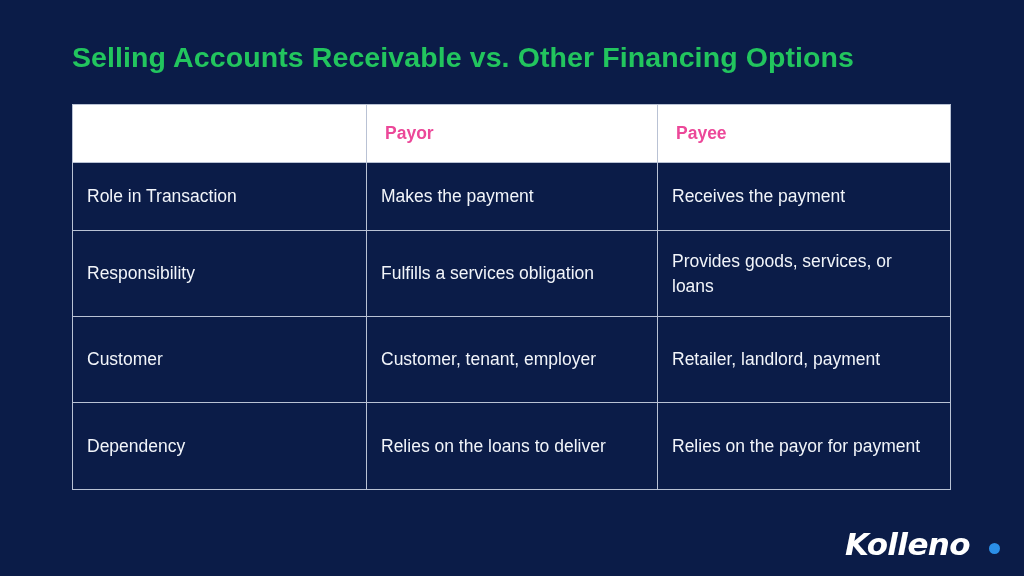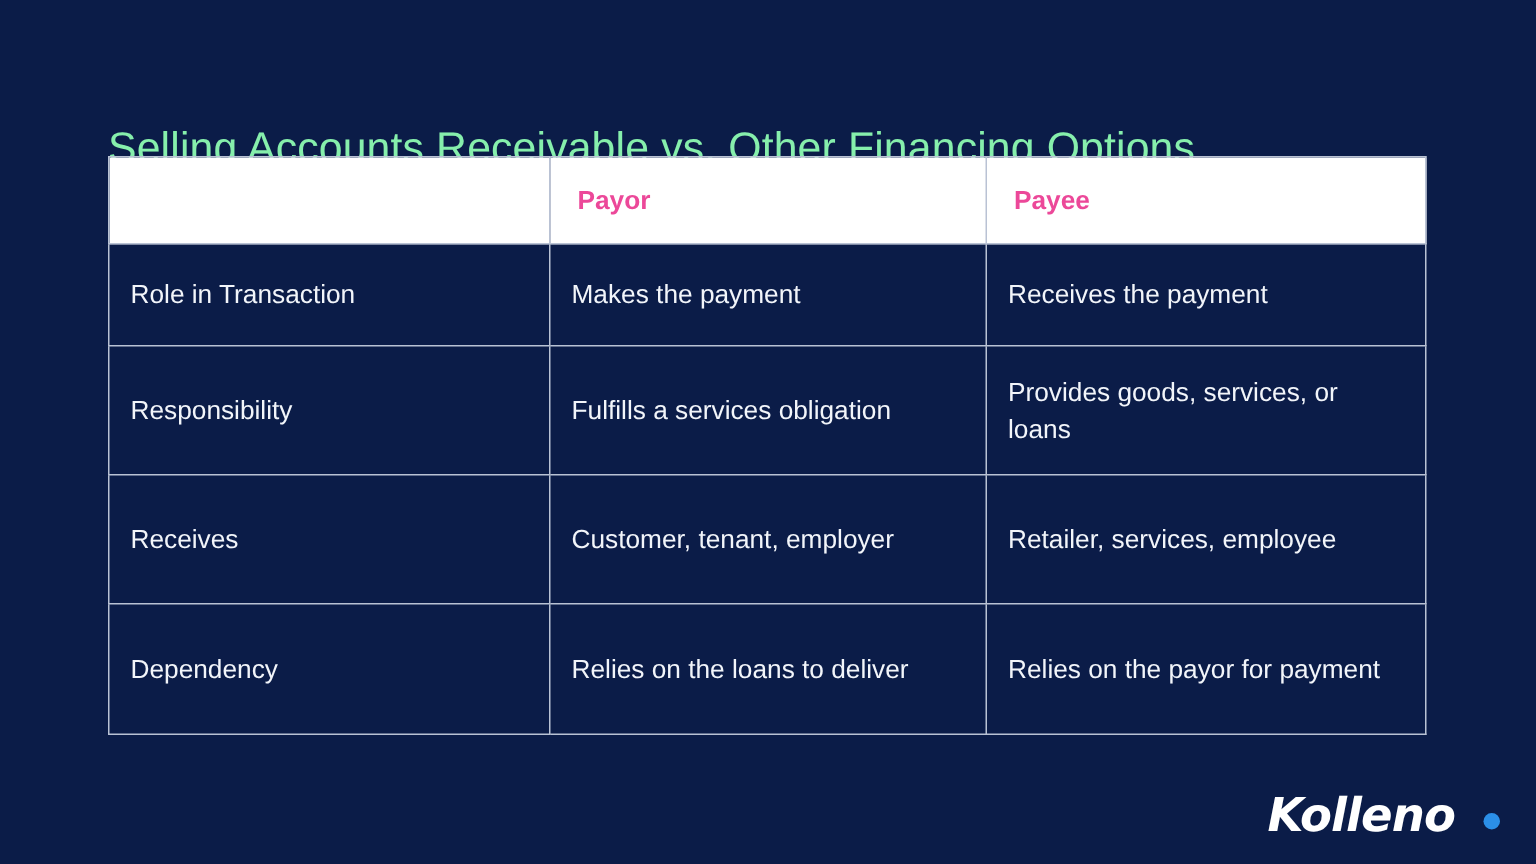--- a/index.html
+++ b/index.html
@@ -22,26 +22,25 @@
     box-sizing: border-box;
   }
 
   
   .slide-title {
     position: absolute;
     left: 72px;
     top: 40px;
     width: 900px;
     font-size: 28.5px;
-    font-weight: normal;
+    font-weight: bold;
     letter-spacing: 0.1px;
-    color: #86efac;
+    color: #22c55e;
     line-height: 1.25;
     white-space: nowrap;
-    margin-top: 42px;
   }
 
   
   .cmp-table {
     position: absolute;
     left: 72px;
     top: 104px;
     width: 878px;
     border-collapse: collapse;
     table-layout: fixed;
@@ -142,23 +141,23 @@
         <td class="c-attr">Role in Transaction</td>
         <td class="c-payor">Makes the payment</td>
         <td class="c-payee">Receives the payment</td>
       </tr>
       <tr class="r2">
         <td class="c-attr">Responsibility</td>
         <td class="c-payor">Fulfills a services obligation</td>
         <td class="c-payee">Provides goods, services, or loans</td>
       </tr>
       <tr class="r3">
-        <td class="c-attr">Receives</td>
+        <td class="c-attr">Customer</td>
         <td class="c-payor">Customer, tenant, employer</td>
-        <td class="c-payee">Retailer, services, employee</td>
+        <td class="c-payee">Retailer, landlord, payment</td>
       </tr>
       <tr class="r4">
         <td class="c-attr">Dependency</td>
         <td class="c-payor">Relies on the loans to deliver</td>
         <td class="c-payee">Relies on the payor for payment</td>
       </tr>
     </tbody>
   </table>
 
   <div class="logo">

